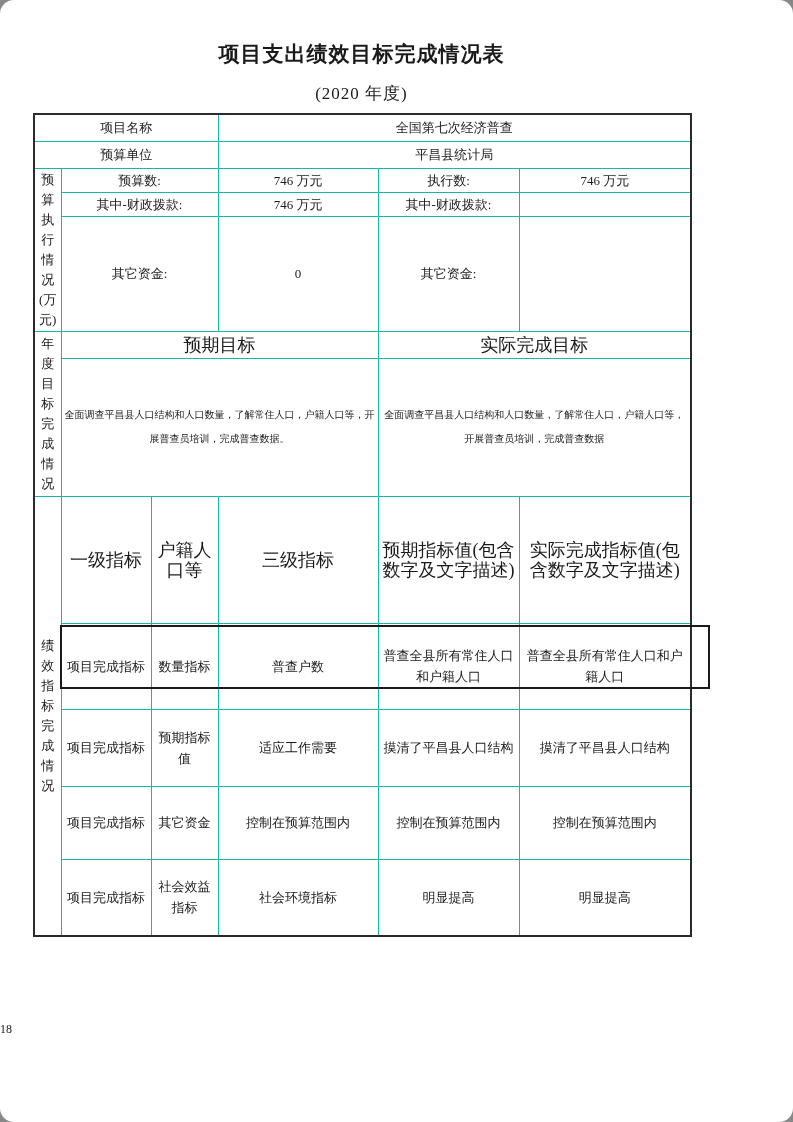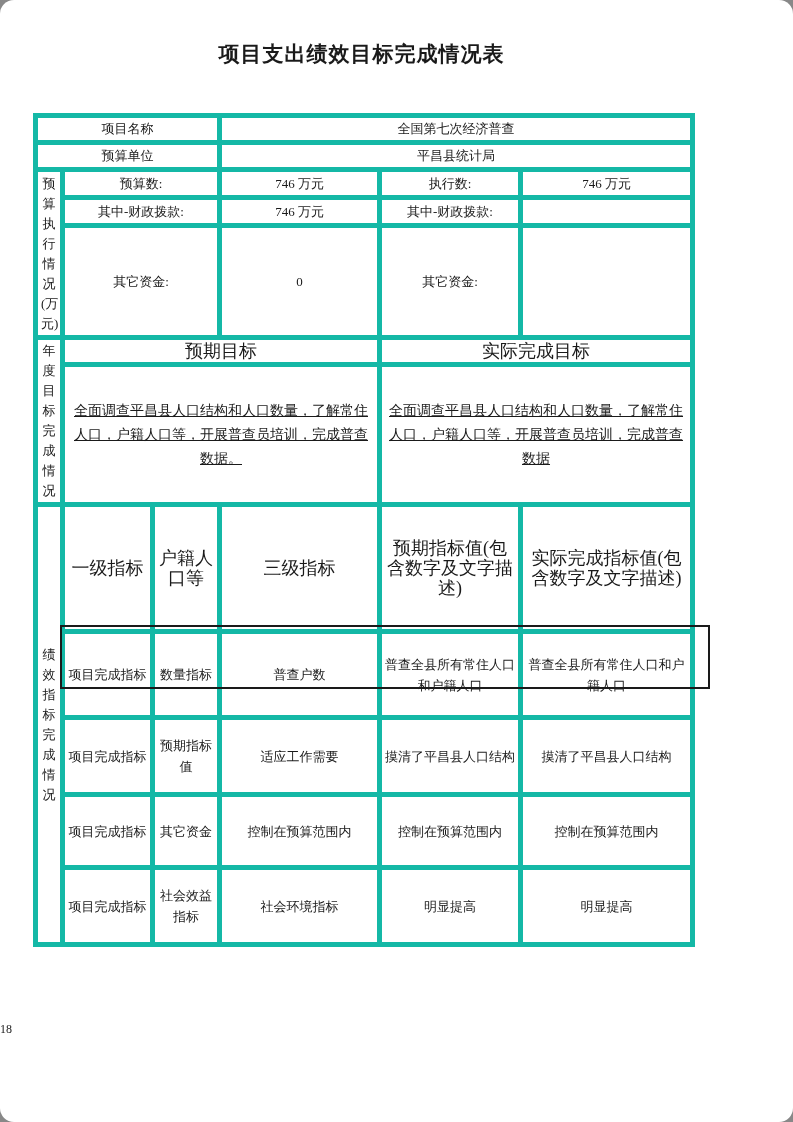--- a/index.html
+++ b/index.html
@@ -25,40 +25,39 @@
   }
   table.tbl{
     position:absolute;left:33px;top:113px;
     width:657px;
     border-collapse:collapse;
     table-layout:fixed;
     border:2px solid #2b2b2b;
     font-size:13px;
   }
   table.tbl td{
-    border:5px solid #14b8a6;
+    border:1px solid #14b8a6;
     text-align:center;
     vertical-align:middle;
     padding:1px 3px;
     overflow:hidden;
   }
   td.sec-top{border-top:2px solid #2b2b2b;}
   td.dbl{border-bottom:3px double #2b2b2b;}
   td.vlabel{
     white-space:pre-line;
     line-height:20px;
     font-size:13px;
     padding:0;
   }
   td.para{
     text-align:justify;
     padding:4px 6px;
     line-height:24px;
-    font-size:14px;
-    text-decoration:underline;
+    font-size:10px;
   }
   td.hdr{font-size:18px;line-height:20px;}
   td.cell{line-height:21px;}
   .highlight-box{
     position:absolute;
     left:60px;top:625px;
     width:646px;height:60px;
     border:2px solid #1a1a1a;
     background:transparent;
     pointer-events:none;
@@ -68,20 +67,21 @@
     text-align:left;font-size:12px;
     font-family:"Liberation Serif","DejaVu Serif",serif;
   }
 </style>
 </head>
 <body>
 
 <div class="page">
 
   <div class="doc-title">项目支出绩效目标完成情况表</div>
+  <div class="doc-subtitle">(2020 年度)</div>
 
   <table class="tbl">
     <colgroup>
       <col style="width:27px">
         <col style="width:90px">
         <col style="width:67px">
       <col style="width:160px">
         <col style="width:141px">
         <col style="width:172px">
     </colgroup>

